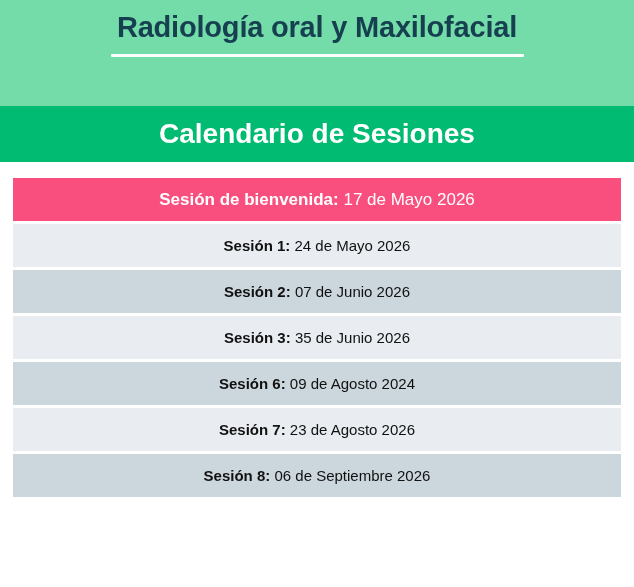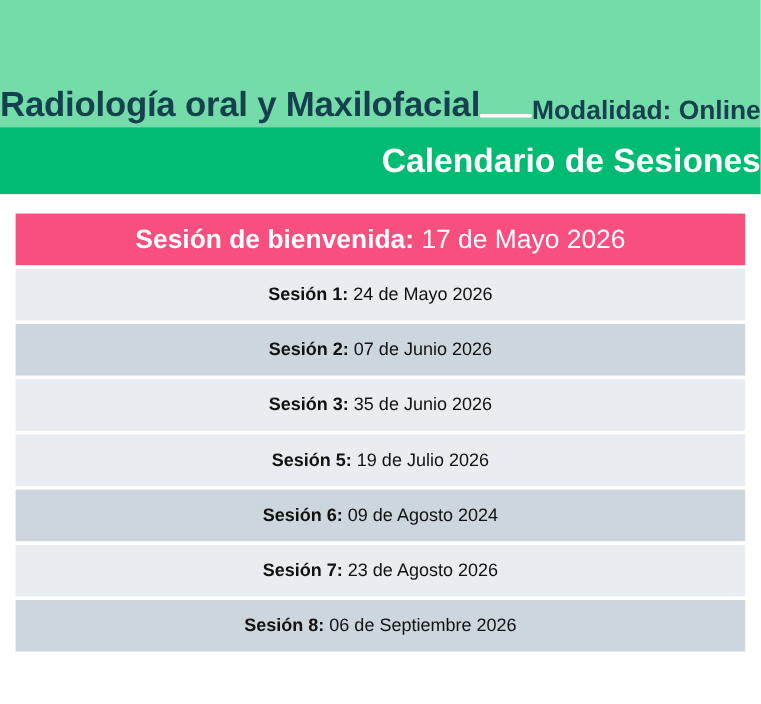--- a/index.html
+++ b/index.html
@@ -22,21 +22,22 @@
     flex-direction: column;
   }
 
   
   .header {
     background: #73dca8;
     height: 106px;
     box-sizing: border-box;
     padding-top: 9px;
     display: flex;
-    align-items: flex-end;
+    flex-direction: column;
+    align-items: center;
     justify-content: flex-start;
   }
   .course-title {
     color: #163f4f;
     font-size: 29px;
     font-weight: bold;
     line-height: 36px;
     letter-spacing: -0.2px;
     text-align: center;
     white-space: nowrap;
@@ -57,21 +58,21 @@
     text-align: center;
     white-space: nowrap;
   }
 
   
   .banner {
     background: #02bb72;
     height: 56px;
     display: flex;
     align-items: center;
-    justify-content: flex-end;
+    justify-content: center;
   }
   .banner-title {
     color: #ffffff;
     font-size: 28px;
     font-weight: bold;
     line-height: 34px;
     text-align: center;
     white-space: nowrap;
   }
 
@@ -104,60 +105,56 @@
   }
   .session-text {
     font-size: 15px;
     line-height: 22px;
     color: #111111;
     text-align: center;
     white-space: nowrap;
   }
   .session-row.welcome .session-text {
     color: #ffffff;
-    font-size: 22px;
+    font-size: 17px;
   }
   .session-label {
     font-weight: bold;
   }
   .session-date {
     font-weight: normal;
   }
 </style>
 </head>
 <body>
 
 <div class="page">
 
   <div class="header">
     <div class="course-title">Radiología oral y Maxilofacial</div>
     <div class="header-divider"></div>
-    <div class="modality">Modalidad: Online</div>
   </div>
 
   <div class="banner">
     <div class="banner-title">Calendario de Sesiones</div>
   </div>
 
   <div class="sessions" id="sessions-list">
       <div class="session-row welcome">
         <div class="session-text"><span class="session-label">Sesión de bienvenida:</span> <span class="session-date">17 de Mayo 2026</span></div>
       </div>
       <div class="session-row light">
         <div class="session-text"><span class="session-label">Sesión 1:</span> <span class="session-date">24 de Mayo 2026</span></div>
       </div>
       <div class="session-row dark">
         <div class="session-text"><span class="session-label">Sesión 2:</span> <span class="session-date">07 de Junio 2026</span></div>
       </div>
       <div class="session-row light">
         <div class="session-text"><span class="session-label">Sesión 3:</span> <span class="session-date">35 de Junio 2026</span></div>
       </div>
-      <div class="session-row light">
-        <div class="session-text"><span class="session-label">Sesión 5:</span> <span class="session-date">19 de Julio 2026</span></div>
-      </div>
       <div class="session-row dark">
         <div class="session-text"><span class="session-label">Sesión 6:</span> <span class="session-date">09 de Agosto 2024</span></div>
       </div>
       <div class="session-row light">
         <div class="session-text"><span class="session-label">Sesión 7:</span> <span class="session-date">23 de Agosto 2026</span></div>
       </div>
       <div class="session-row dark">
         <div class="session-text"><span class="session-label">Sesión 8:</span> <span class="session-date">06 de Septiembre 2026</span></div>
       </div>
     </div>

